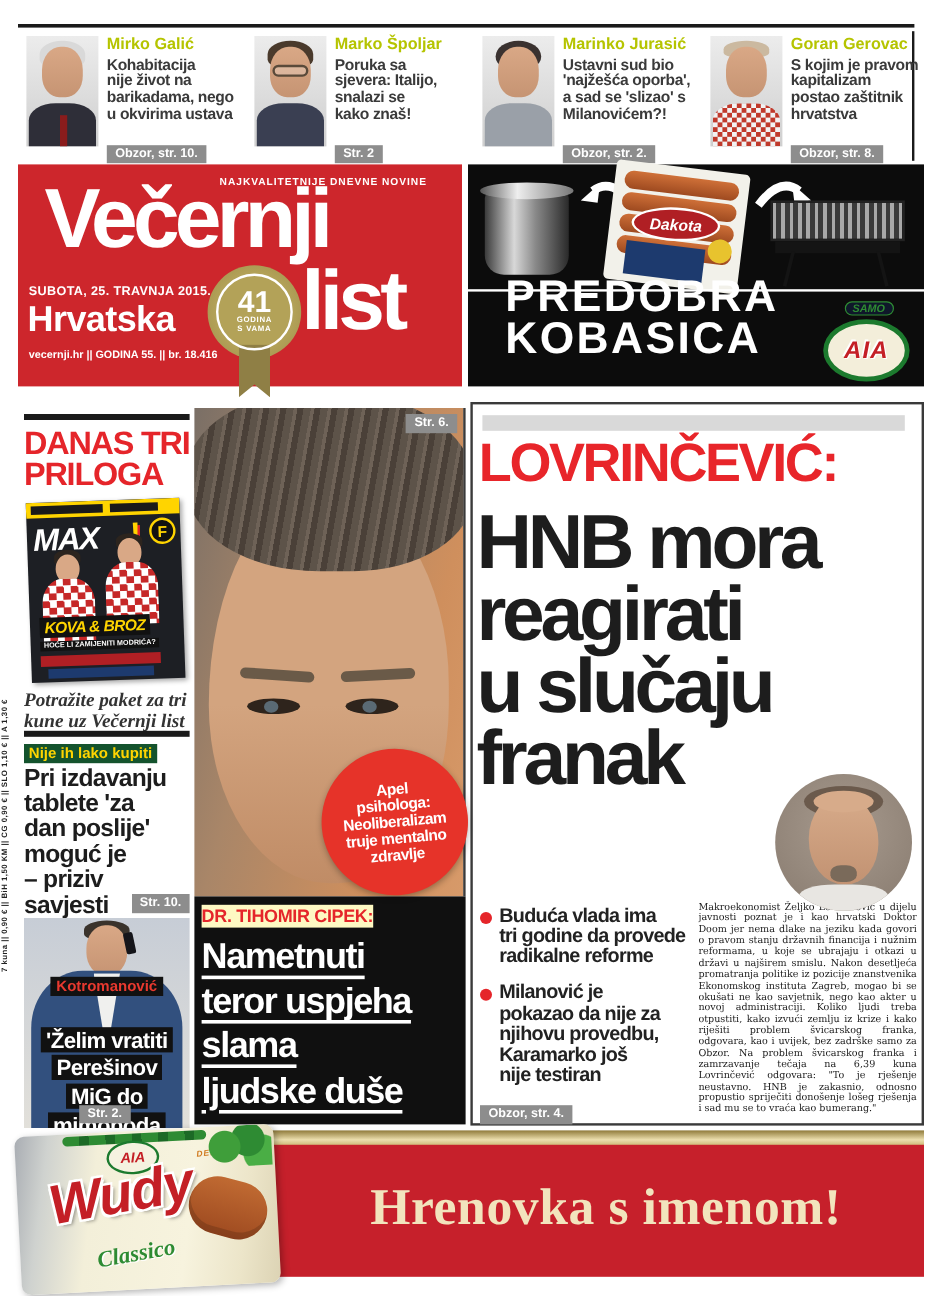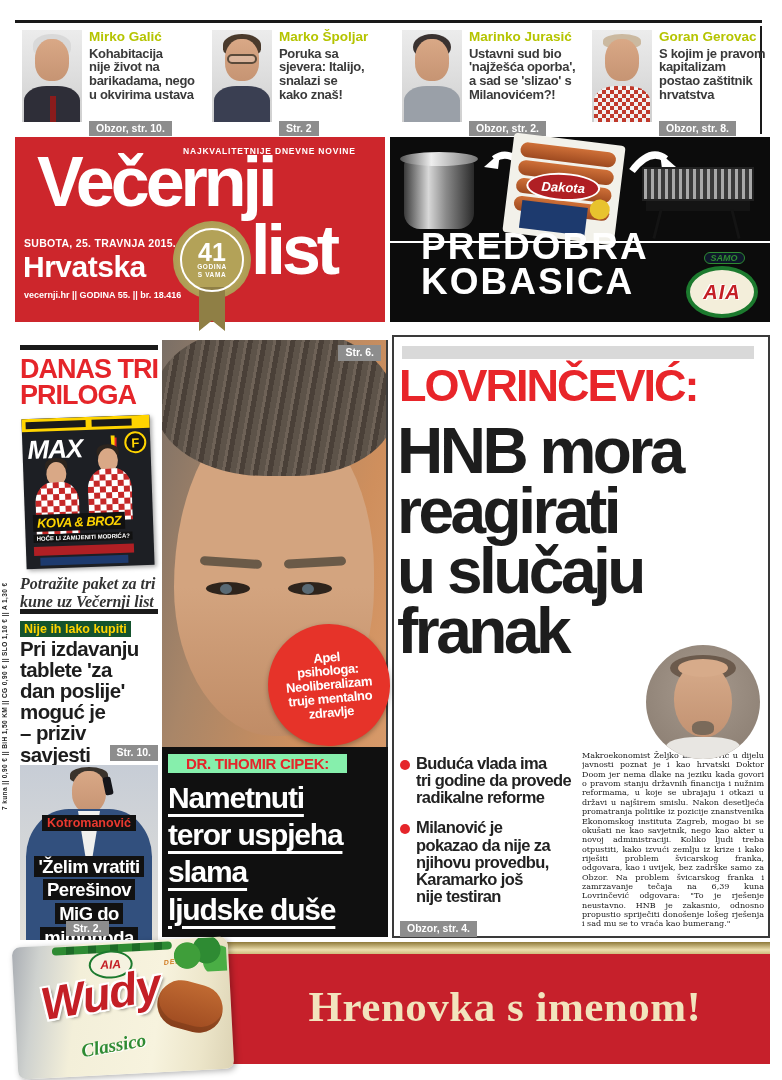--- a/index.html
+++ b/index.html
@@ -141,21 +141,21 @@
   .c-brow { position:absolute; width:62px; height:9px; border-radius:5px; background:#6a5a48; top:218px; }
   .c-eye { position:absolute; width:44px; height:13px; border-radius:50%; background:#2e241c; top:242px; }
   .c-iris { position:absolute; left:14px; top:2px; width:12px; height:10px; border-radius:50%; background:#5a6a74; }
   .c-badge { position:absolute; right:5px; top:5px; }
   .red-circle { position:absolute; left:106px; top:284px; width:122px; height:122px; border-radius:50%; background:#e63329;
                 color:#fff; font-size:13px; font-weight:900; line-height:1.06; text-align:center;
                 display:flex; align-items:center; justify-content:center; transform:rotate(-5deg); letter-spacing:-.4px; z-index:4;
                 box-shadow:0 2px 5px rgba(0,0,0,.3); }
   .c-black { position:absolute; left:0; top:407px; width:226px; height:190px; background:#101010; }
   .c-kicker { position:absolute; left:6px; top:8px; }
-  .c-kicker span { background:#86efac; color:#e5252a; font-size:15px; font-weight:900; padding:1px 18px; letter-spacing:-.3px; }
+  .c-kicker span { background:#fef9c3; color:#e5252a; font-size:15px; font-weight:900; padding:1px 0; letter-spacing:-.3px; }
   .c-headline { position:absolute; left:6px; top:32px; color:#fff; font-size:30px; font-weight:900; line-height:1.24;
                 letter-spacing:-1.2px; text-decoration:underline; text-decoration-thickness:2.5px; text-underline-offset:6px; }
 
   
   .right-col { left:392px; top:335px; width:378px; height:603px; border:2px solid #3a3a3a; background:#fff; }
   .r-graybar { position:absolute; left:8px; top:9px; width:352px; height:13px; background:#d9d9d9; }
   .r-kicker { position:absolute; left:5px; top:26px; font-size:45px; font-weight:900; color:#e8252a; letter-spacing:-2px; line-height:1; }
   .r-headline { position:absolute; left:3px; top:84px; font-size:64px; font-weight:900; color:#1d1d1d; letter-spacing:-3.5px; line-height:.94; }
   .r-portrait { position:absolute; left:252px; top:308px; width:114px; height:114px; border-radius:50%; overflow:hidden;
                 background:radial-gradient(circle at 50% 40%,#a79a8e,#877a6e); z-index:3; }

